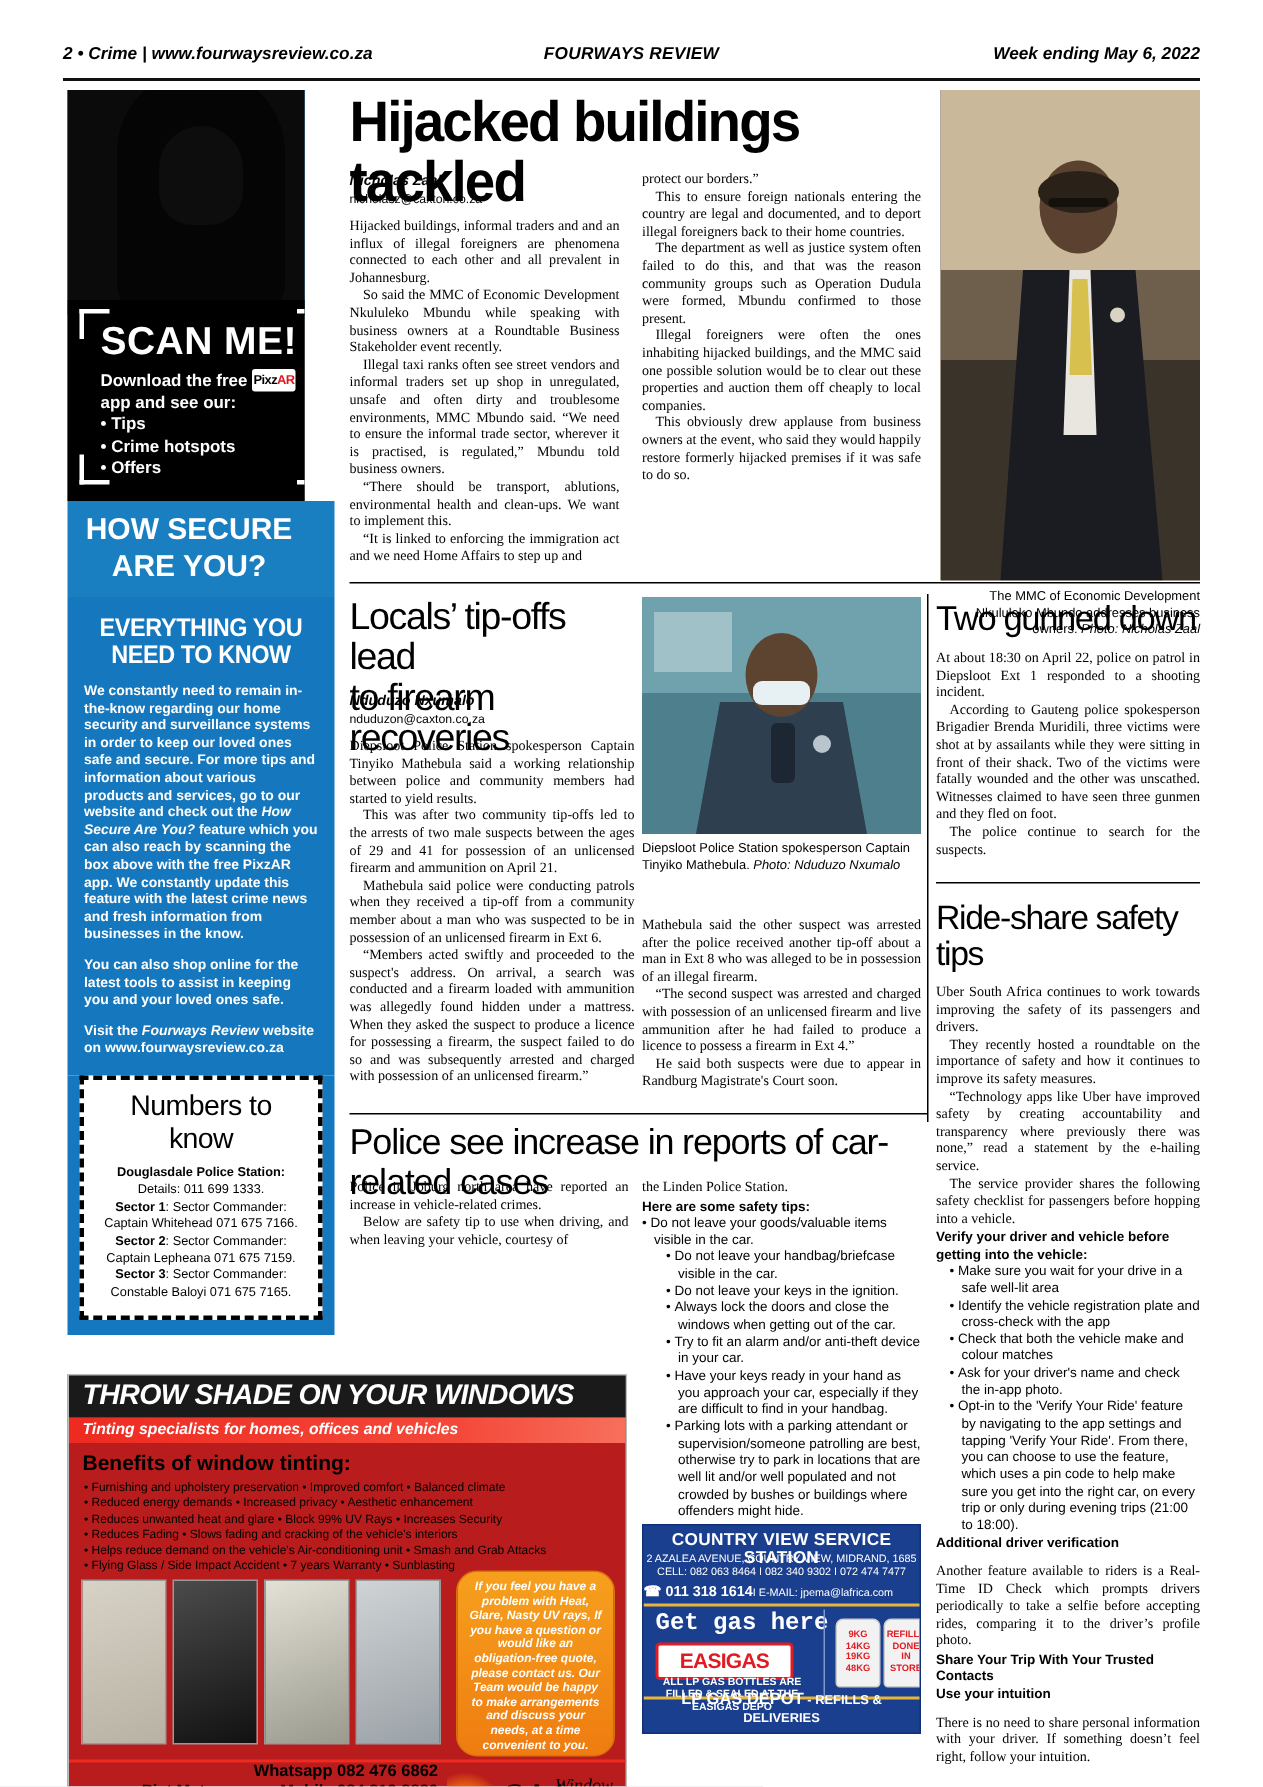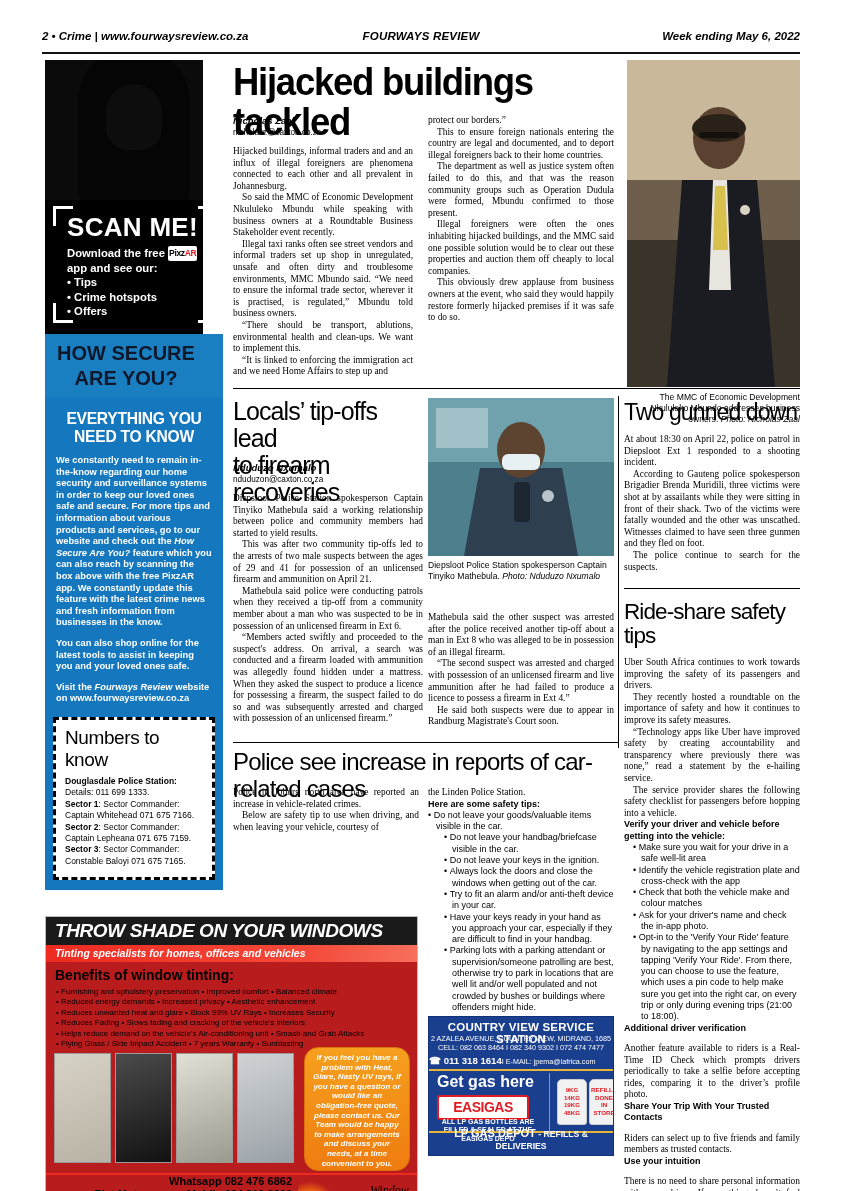--- a/index.html
+++ b/index.html
@@ -33,34 +33,34 @@
      font-weight:bold;font-size:26px;letter-spacing:.3px;}
   .scan-sub{position:absolute;left:22px;top:186px;width:150px;color:#fff;
      font-family:"Liberation Sans",sans-serif;font-weight:bold;font-size:11.3px;line-height:14.6px;}
   .pixz{display:inline-block;background:#fff;color:#000;font-size:8.6px;padding:0 1px;border-radius:2px;
      font-weight:bold;letter-spacing:-.4px;vertical-align:1px;}
   .pixz b{color:#e11b22;}
   .scan-list{margin:0;padding:0;list-style:none;}
   .scan-list li:before{content:"\2022  ";}
 
   .hsay{position:relative;width:178px;height:64px;background:#1a7fc1;}
-  .hsay span{position:absolute;left:0;right:16px;text-align:center;color:#0f172a;
+  .hsay span{position:absolute;left:0;right:16px;text-align:center;color:#ffffff;
      font-family:"Liberation Sans",sans-serif;font-weight:bold;font-size:20px;}
   .hsay .l1{top:8px;} .hsay .l2{top:33px;}
 
   .eytk{position:relative;width:178px;background:#1577bd;padding:12px 11px 12px 11px;box-sizing:border-box;}
   .eytk h3{margin:0;text-align:center;color:#fff;font-family:"Liberation Sans",sans-serif;
      font-weight:bold;font-size:17px;line-height:18px;letter-spacing:-.3px;
      transform:scaleX(.92);transform-origin:center;}
   .eytk p{margin:9px 0 0 0;color:#fff;font-family:"Liberation Sans",sans-serif;
      font-weight:bold;font-size:9.3px;line-height:11.6px;}
   .eytk i{font-style:italic;}
 
   .numbers{position:relative;width:178px;background:#1577bd;padding:0 8px 10px 8px;box-sizing:border-box;}
-  .numbers-in{background:#fff;border:3px dashed #000;padding:7px 9px 10px 9px;}
+  .numbers-in{background:#fff;border:3px dashed #000;padding:7px 9px 10px 9px;text-align:center;}
   .numbers-in h4{margin:0 0 5px 0;font-family:"Liberation Sans",sans-serif;font-weight:normal;
      font-size:19px;letter-spacing:-.4px;}
   .numbers-in p{margin:0;font-family:"Liberation Sans",sans-serif;font-size:8.5px;line-height:11.4px;}
   .numbers-in b{font-weight:bold;}
 
   
   .h1{position:absolute;left:233px;top:62px;width:390px;font-family:"Liberation Sans",sans-serif;
      font-weight:bold;font-size:38px;line-height:40px;letter-spacing:-1.3px;transform:scaleX(.96);transform-origin:left top;}
   .byline{font-family:"Liberation Sans",sans-serif;font-weight:bold;font-style:italic;font-size:9.5px;}
   .email{font-family:"Liberation Sans",sans-serif;font-size:8.2px;margin-top:2px;}
@@ -151,21 +151,21 @@
   .adgas{position:absolute;left:428px;top:1016px;width:186px;height:140px;background:#1b3f8f;
      border:1px solid #11307a;box-sizing:border-box;overflow:hidden;color:#fff;}
   .adgas .t1l{position:absolute;left:0;right:0;top:4px;text-align:center;font-family:"Liberation Sans",sans-serif;
      font-weight:bold;font-size:11.5px;letter-spacing:.2px;}
   .adgas .t2l{position:absolute;left:0;right:0;top:18px;text-align:center;font-family:"Liberation Sans",sans-serif;
      font-size:7.2px;line-height:8.8px;}
   .adgas .t3l{position:absolute;left:0;right:0;top:38px;font-family:"Liberation Sans",sans-serif;
      font-weight:bold;font-size:9.6px;}
   .adgas .t3l .em{font-weight:normal;font-size:7.2px;}
   .adgas .sep{position:absolute;left:0;top:52px;width:186px;height:2px;background:#e7b53a;}
-  .adgas .getgas{position:absolute;left:8px;top:56px;font-family:Liberation Sans, sans-serif;
+  .adgas .getgas{position:absolute;left:8px;top:56px;font-family:Liberation Mono, monospace;
      font-weight:bold;font-size:16px;}
   .easigas{position:absolute;left:8px;top:78px;width:88px;height:21px;background:#fff;border:2px solid #e11b22;
      border-radius:3px;}
   .easigas span{position:absolute;left:0;right:0;top:2px;text-align:center;color:#e11b22;
      font-family:"Liberation Sans",sans-serif;font-weight:bold;font-size:14px;letter-spacing:-.5px;}
   .adgas .allcap{position:absolute;left:4px;top:101px;width:110px;text-align:center;
      font-family:"Liberation Sans",sans-serif;font-weight:bold;font-size:7px;line-height:8.4px;}
   .vline{position:absolute;left:120px;top:56px;width:1px;height:62px;background:#7f97cf;}
   .cyl{position:absolute;width:28px;height:44px;background:#f2f2f2;border-radius:5px 5px 3px 3px;border:1px solid #ccc;}
   .cyl.one{left:128px;top:62px;}
@@ -346,23 +346,20 @@
       <li>Identify the vehicle registration plate and cross-check with the app</li>
       <li>Check that both the vehicle make and colour matches</li>
       <li>Ask for your driver's name and check the in-app photo.</li>
       <li>Opt-in to the 'Verify Your Ride' feature by navigating to the app settings and tapping 'Verify Your Ride'. From there, you can choose to use the feature, which uses a pin code to help make sure you get into the right car, on every trip or only during evening trips (21:00 to 18:00).</li>
     </ul>
     <div class="sub">Additional driver verification</div>
     <div class="col">
         <p class="first">Another feature available to riders is a Real-Time ID Check which prompts drivers periodically to take a selfie before accepting rides, comparing it to the driver’s profile photo.</p>
       </div>
     <div class="sub">Share Your Trip With Your Trusted Contacts</div>
-    <div class="col">
-        <p class="first">Riders can select up to five friends and family members as trusted contacts.</p>
-      </div>
     <div class="sub">Use your intuition</div>
     <div class="col">
       <p class="first">There is no need to share personal information with your driver. If something doesn’t feel right, follow your intuition.</p>
 
     </div>
   </div>
 
   <div class="rule" style="left:233px;top:742px;width:385px;height:1px;"></div>
   <div class="a5h">
     <div class="h2">Police see increase in reports of car-related cases</div>

